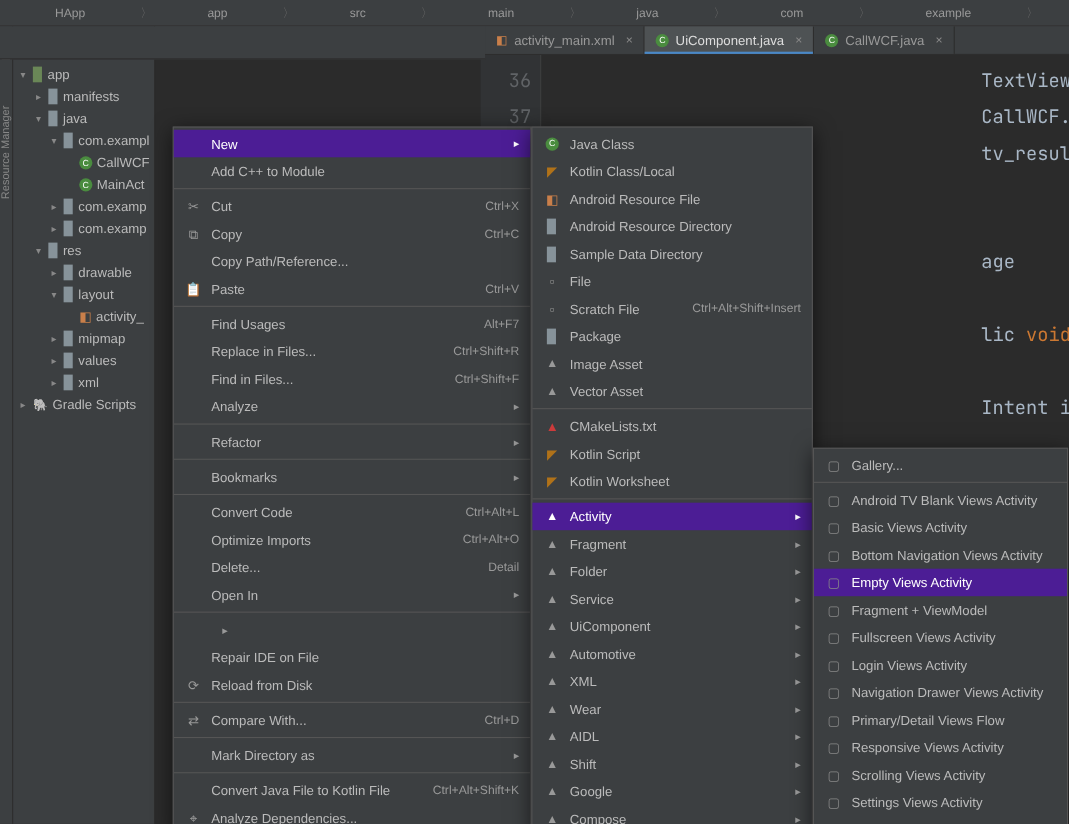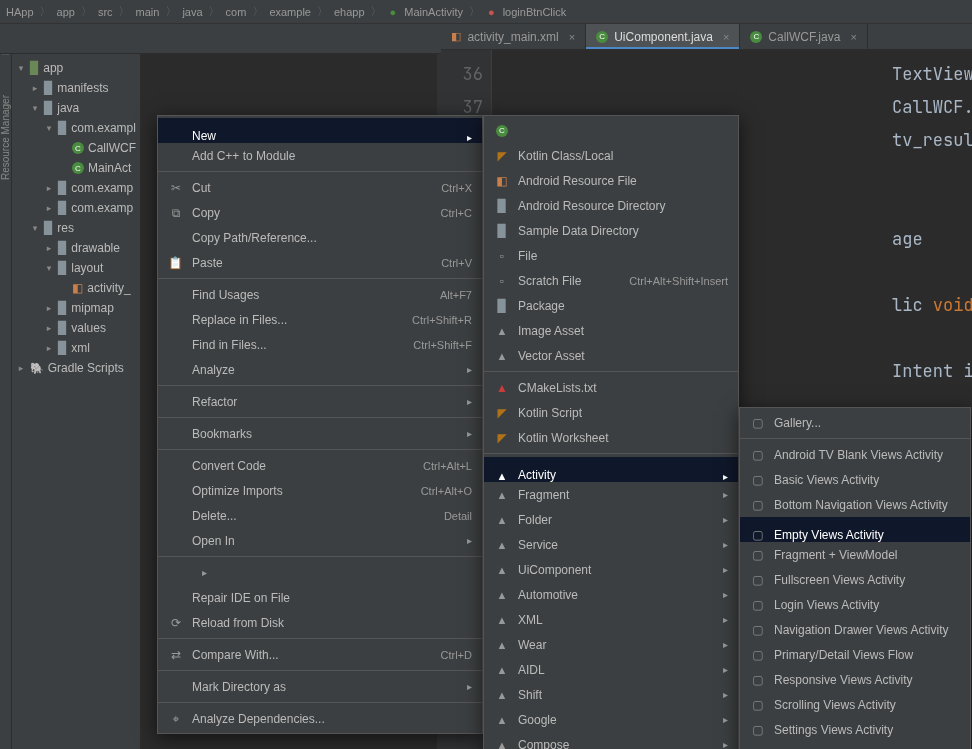--- a/index.html
+++ b/index.html
@@ -17,21 +17,21 @@
   height: 24px;
   background: #3c3f41;
   display: flex;
   align-items: center;
   padding: 0 4px;
   gap: 2px;
   border-bottom: 1px solid #323232;
   font-size: 11px;
   color: #999;
 }
-.breadcrumb span { padding: 0 2px; }
+.breadcrumb span { padding: 0 2px; margin-left: 44px; }
 .breadcrumb .sep { color: #666; }
 .breadcrumb .ico { display:inline-flex; align-items:center; margin-right:3px; }
 .main-row { display: flex; height: calc(100% - 24px); }
 .sidebar-label {
   width: 20px;
   background: #3c3f41;
   border-right: 1px solid #2d2d2d;
   display:flex;
   flex-direction:column;
   align-items:center;
@@ -84,21 +84,21 @@
 
 .ctx {
   position:absolute;
   background:#3c3f41;
   border:1px solid #555;
   box-shadow: 0 4px 18px rgba(0,0,0,.6);
   font-size:12px;
   padding:2px 0;
 }
 .ctx .row { height:25px; display:flex; align-items:center; padding:0 10px; gap:8px; color:#bbb; position:relative;}
-.ctx .row.selected { background:#0f172a; color:#fff;align-items:flex-end; }
+.ctx .row.selected { background:#4c1d95; color:#fff; }
 .ctx .row .ico { width:16px; display:inline-flex; justify-content:center; color:#999; }
 .ctx .row.selected .ico { color:#fff; }
 .ctx .row .lab { flex:1; white-space:nowrap;}
 .ctx .row .shortcut { color:#999; font-size:11px; }
 .ctx .row .arrow { color:#999; font-size:10px; margin-left:10px;}
 .ctx .row.selected .arrow { color:#fff; }
 .ctx .sep { height:1px; background:#555; margin:3px 0;}
 .and-ico { color:#7cb342; font-size:11px; }
 </style>
 </head>
@@ -372,29 +372,35 @@
       <span class="shortcut">Ctrl+D</span>
     </div>
     <div class="sep"></div>
     <div class="row">
       <span class="ico"></span>
       <span class="lab">Mark Directory as</span>
       <span class="arrow">▸</span>
     </div>
     <div class="sep"></div>
     <div class="row">
+      <span class="ico"></span>
+      <span class="lab">Convert Java File to Kotlin File</span>
+      <span class="shortcut">Ctrl+Alt+Shift+K</span>
+    </div>
+    <div class="row">
       <span class="ico">⌖</span>
       <span class="lab">Analyze Dependencies...</span>
     </div>
   </div>
 <div class="ctx" id="menu2" style="left:483px; top:115px; width:256px;">
     <div class="row">
       <span class="ico">
         <span style="width:12px;height:12px;border-radius:50%;background:#4a8c3f;display:inline-flex;align-items:center;justify-content:center;font-size:8px;color:#fff">C</span>
       </span>
+      <span class="lab">Java Class</span>
     </div>
     <div class="row">
       <span class="ico" style="color: rgb(176, 114, 25);">◤</span>
       <span class="lab">Kotlin Class/Local</span>
     </div>
     <div class="row">
       <span class="ico" style="color: rgb(201, 127, 74);">◧</span>
       <span class="lab">Android Resource File</span>
     </div>
     <div class="row">

